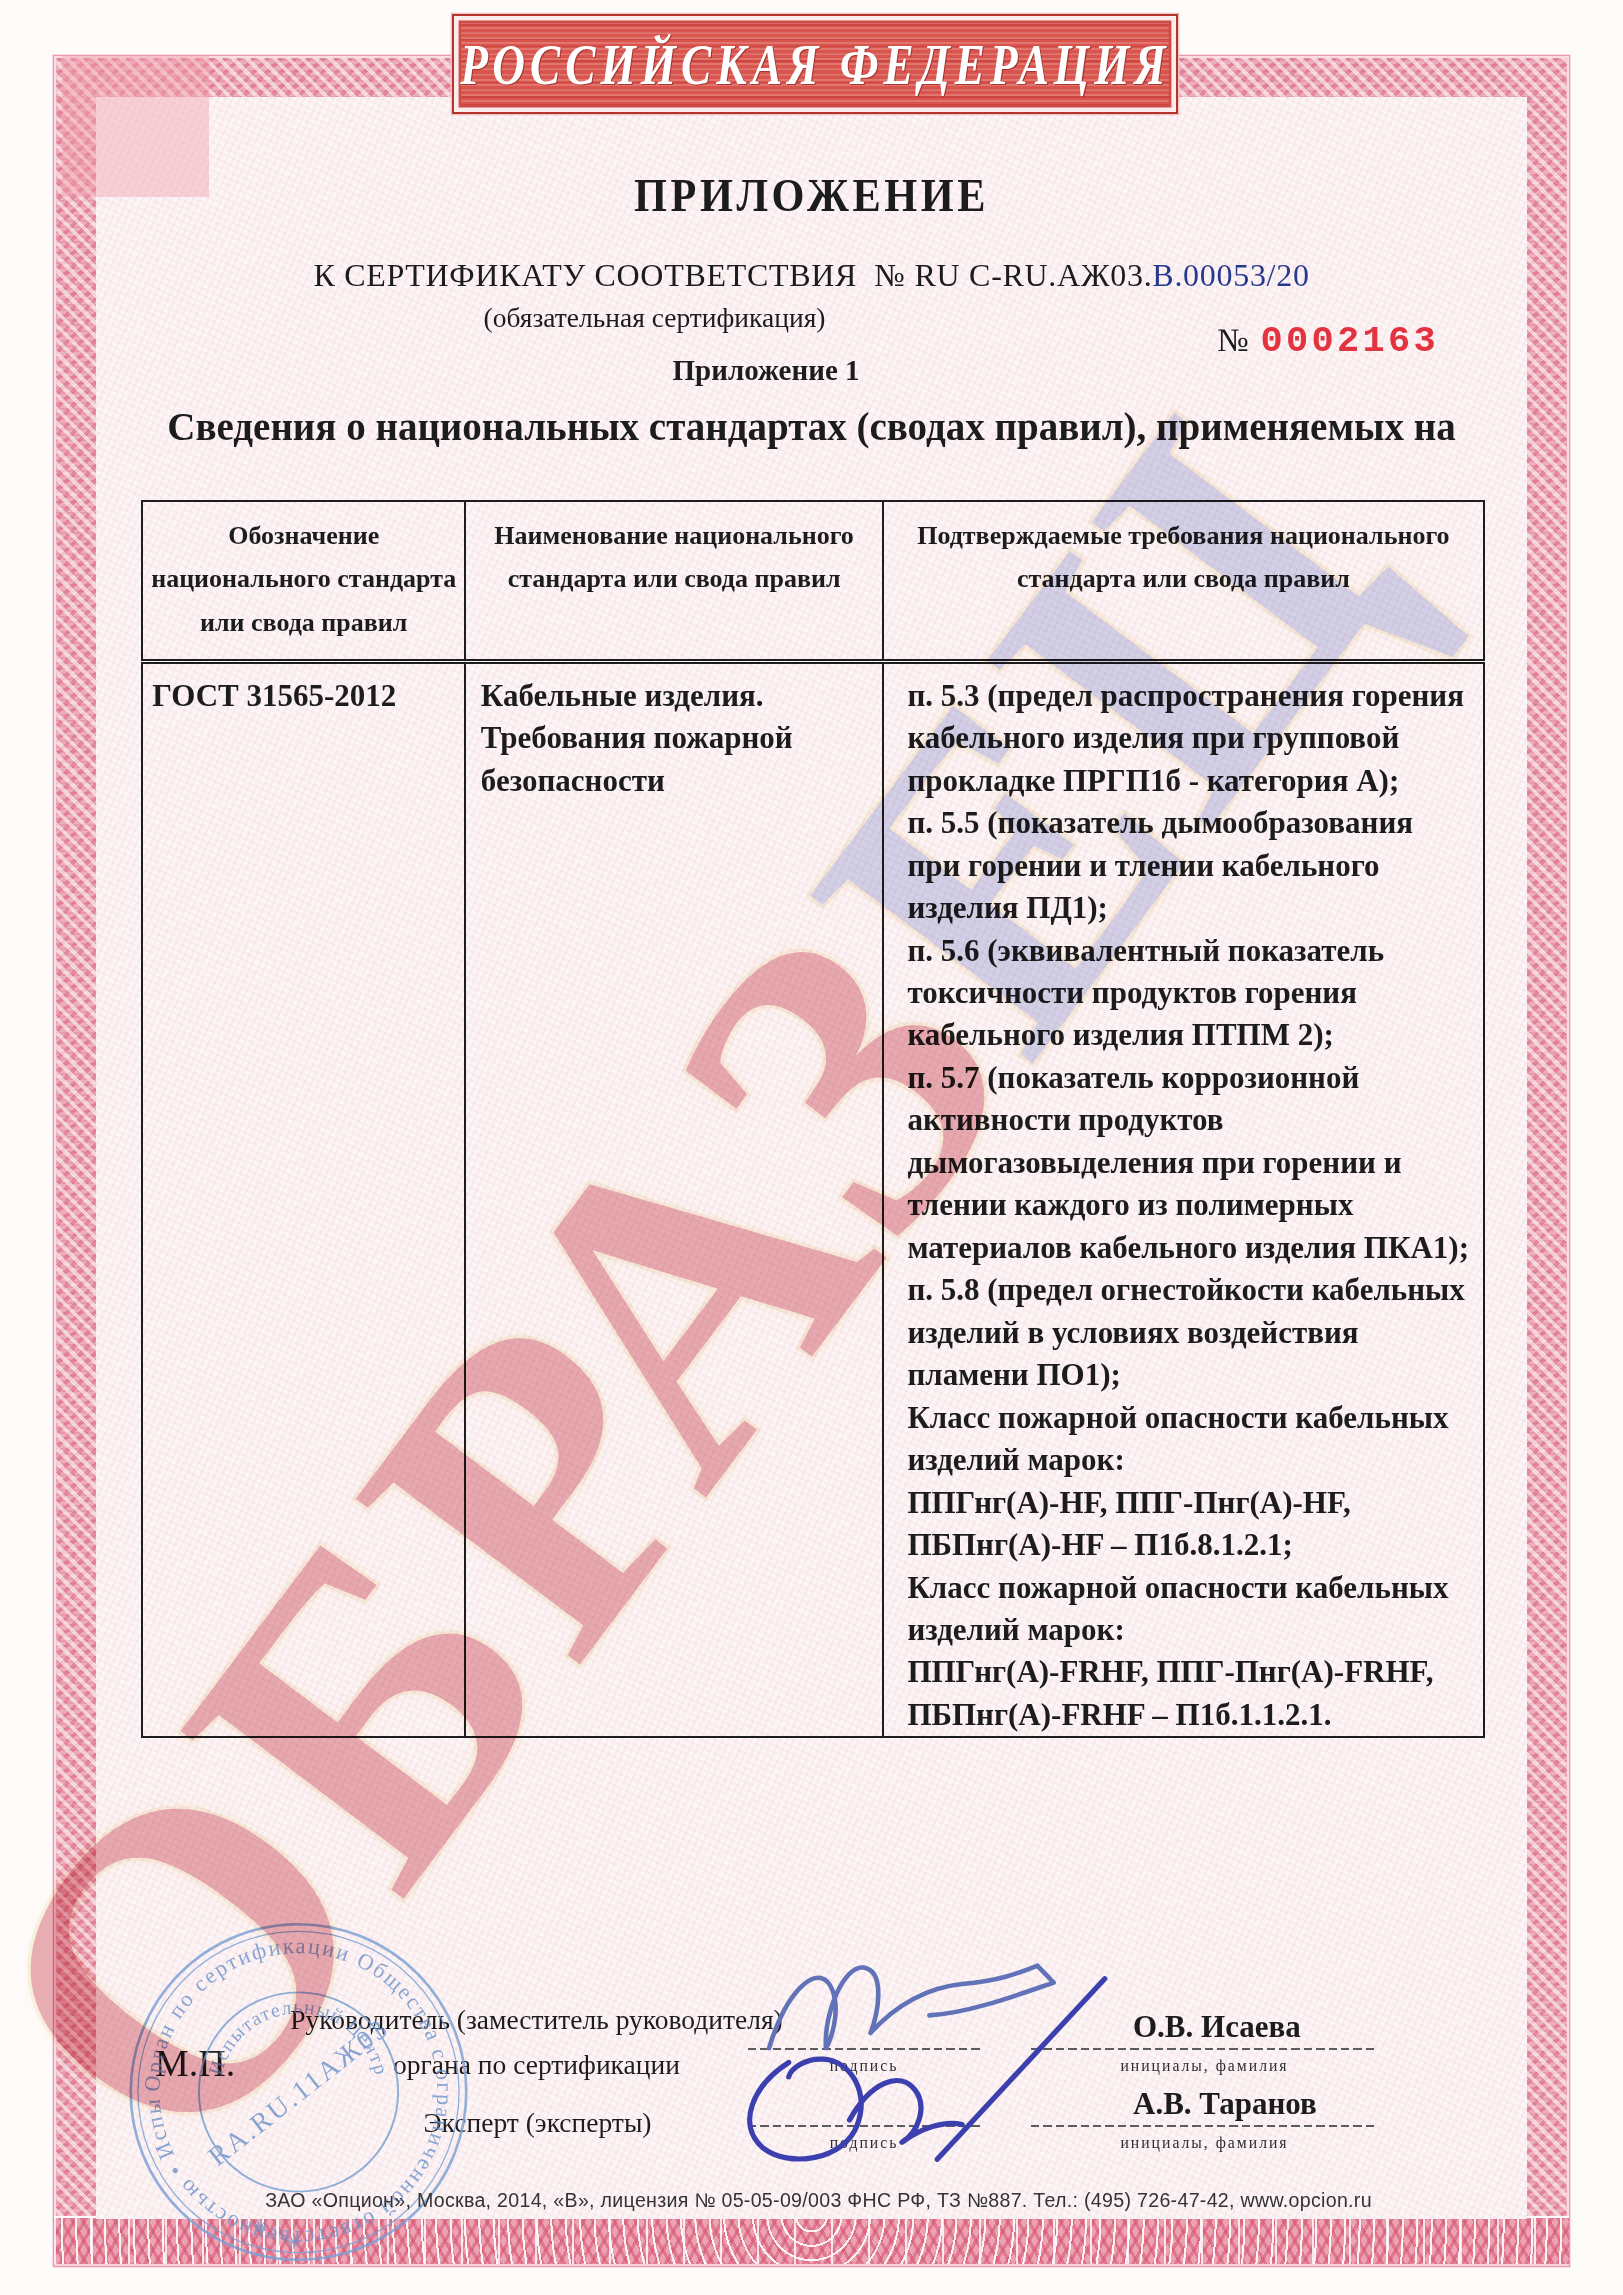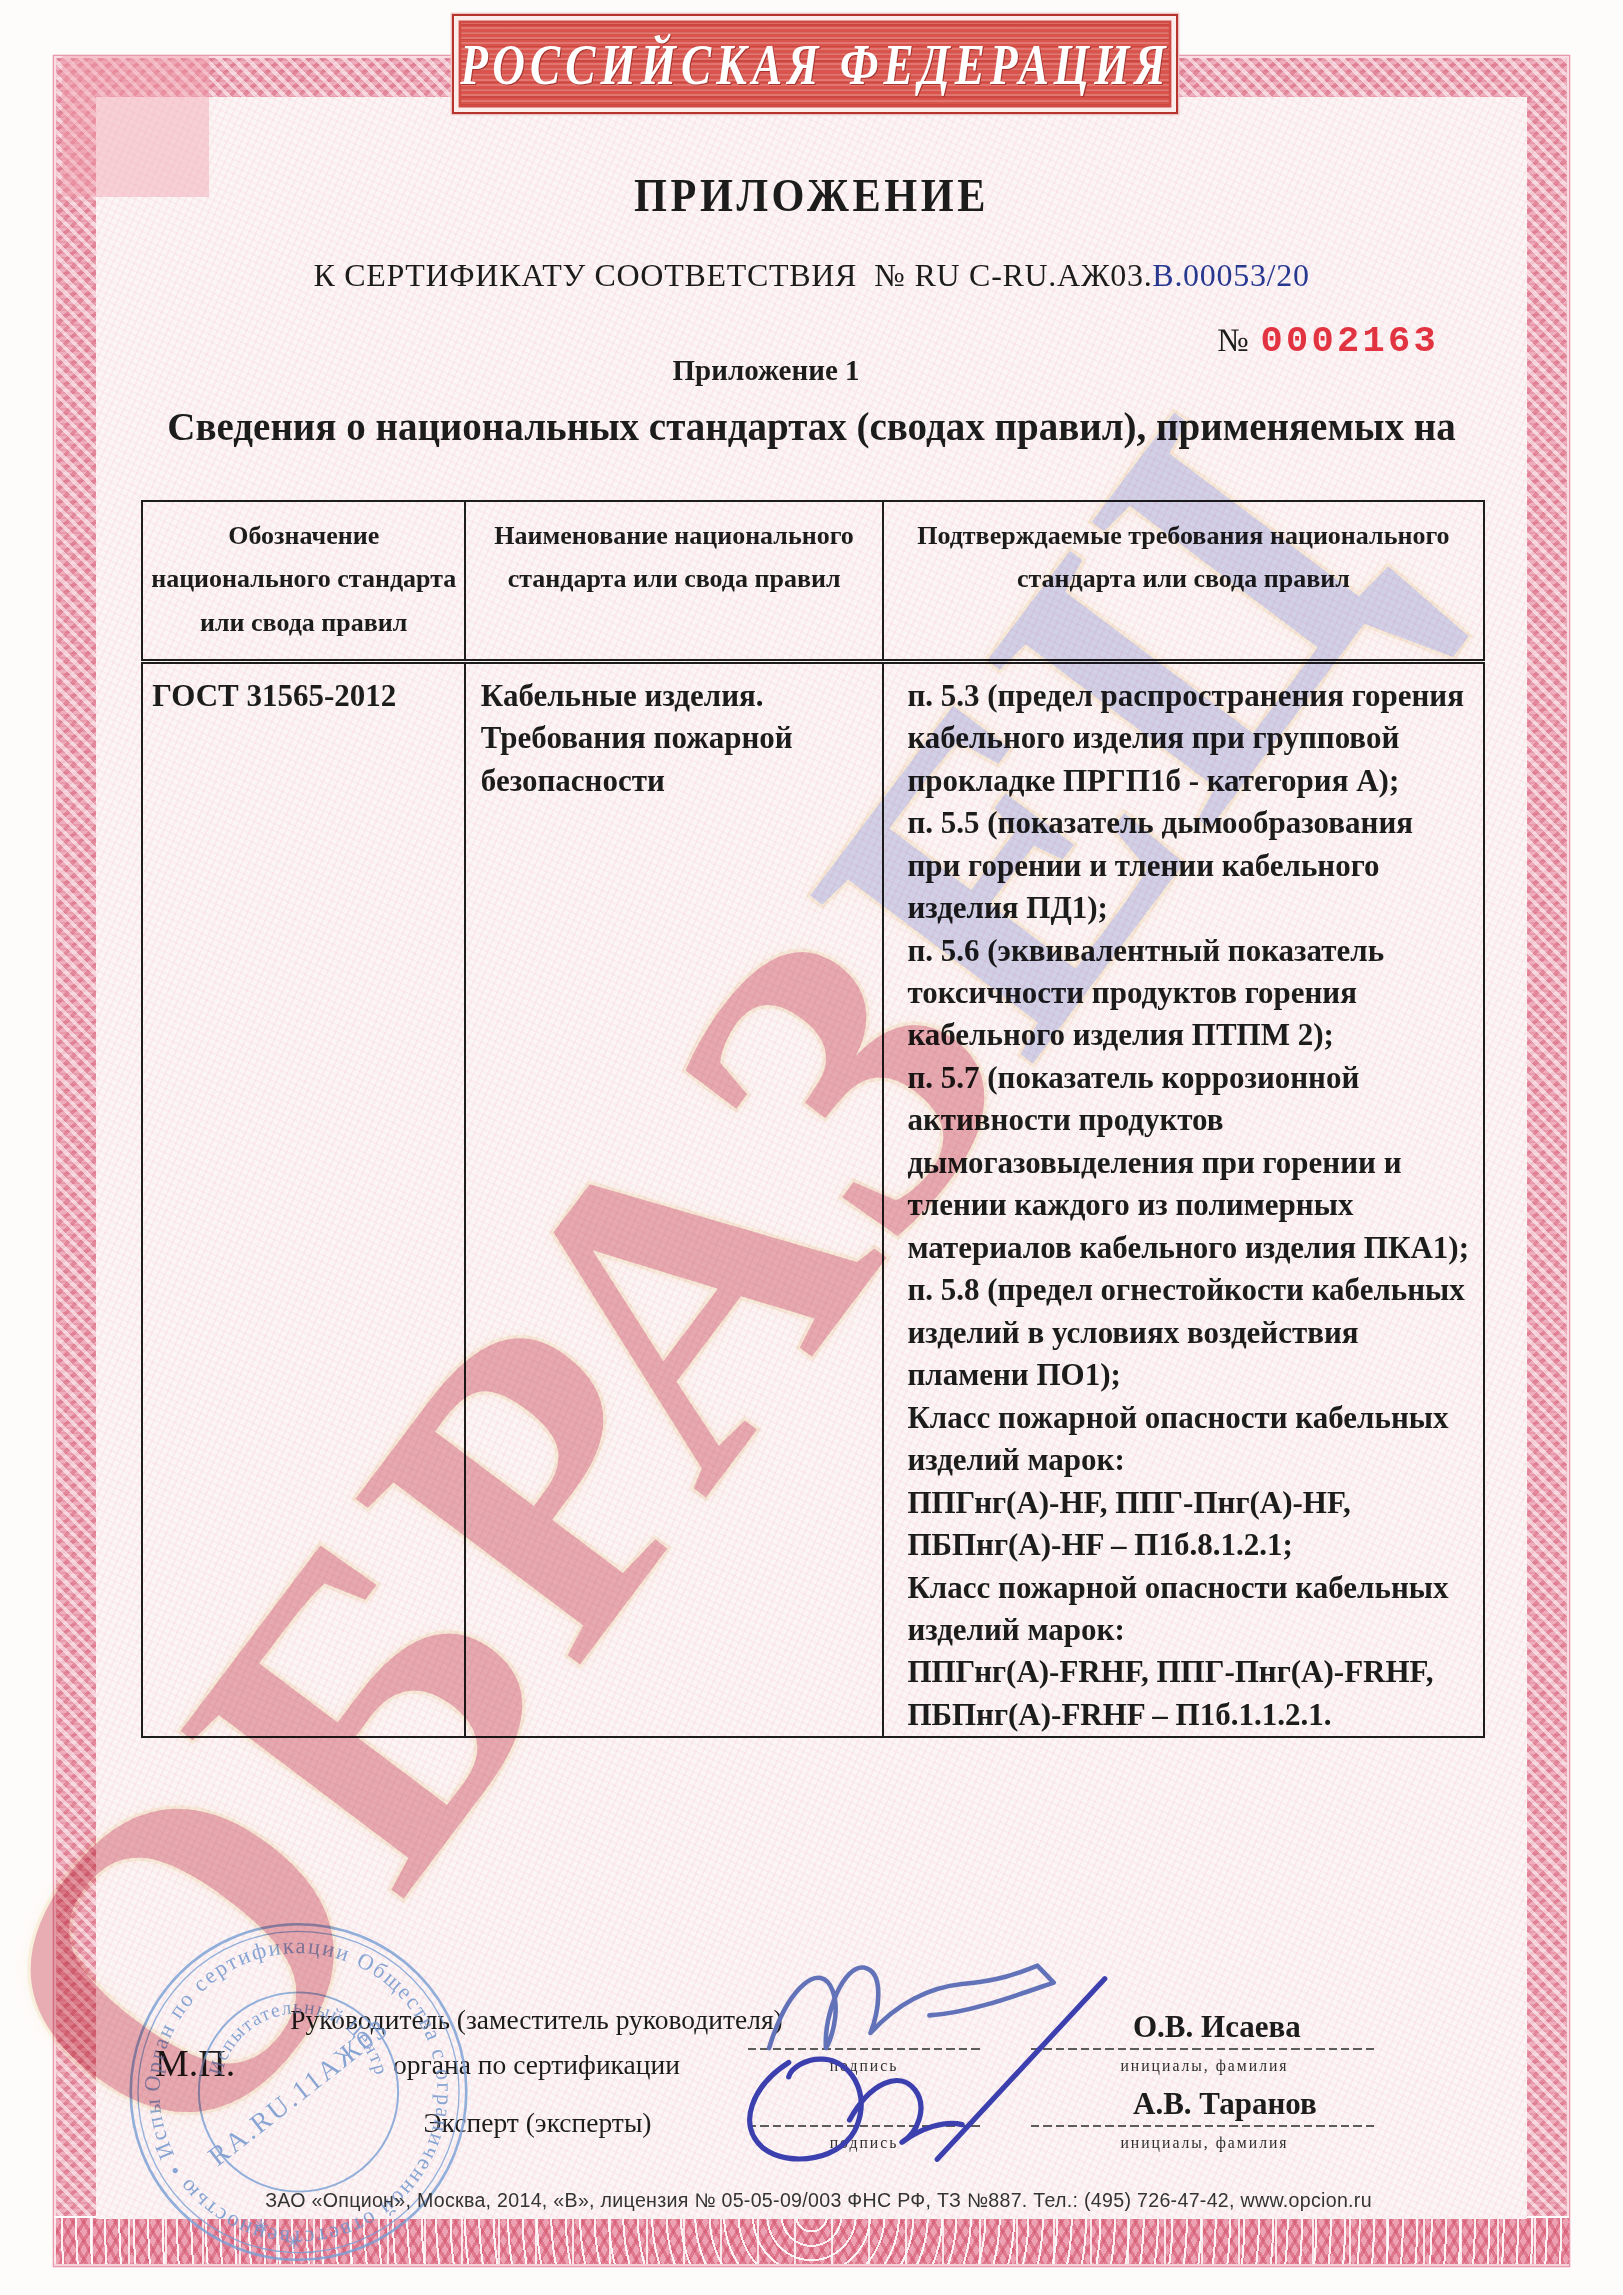--- a/index.html
+++ b/index.html
@@ -169,20 +169,21 @@
     <div class="banner">
       <div class="banner-title">РОССИЙСКАЯ ФЕДЕРАЦИЯ</div>
     </div>
 
     <div class="doc-title">ПРИЛОЖЕНИЕ</div>
 
     <div class="cert-line">
       <span>К СЕРТИФИКАТУ СООТВЕТСТВИЯ</span><span class="no-sign">№</span><span>RU C-RU.АЖ03.</span><span class="cert-num-blue">В.00053/20</span>
     </div>
 
+    <div class="cert-kind">(обязательная сертификация)</div>
 
     <div class="serial">
       <span class="no-sign">№</span><span class="digits">0002163</span>
     </div>
 
     <div class="appendix-label">Приложение 1</div>
 
     <div class="subtitle">
       <div>Сведения о национальных стандартах (сводах правил), применяемых на</div>
     </div>

